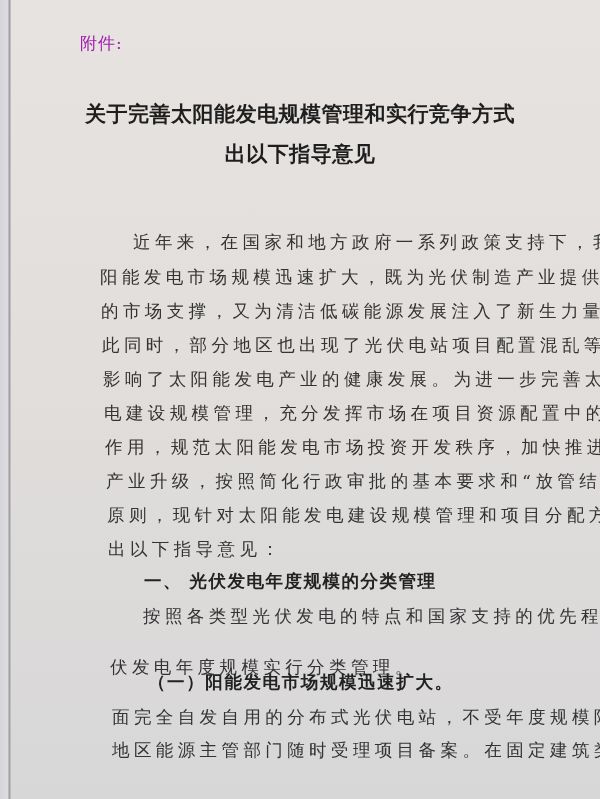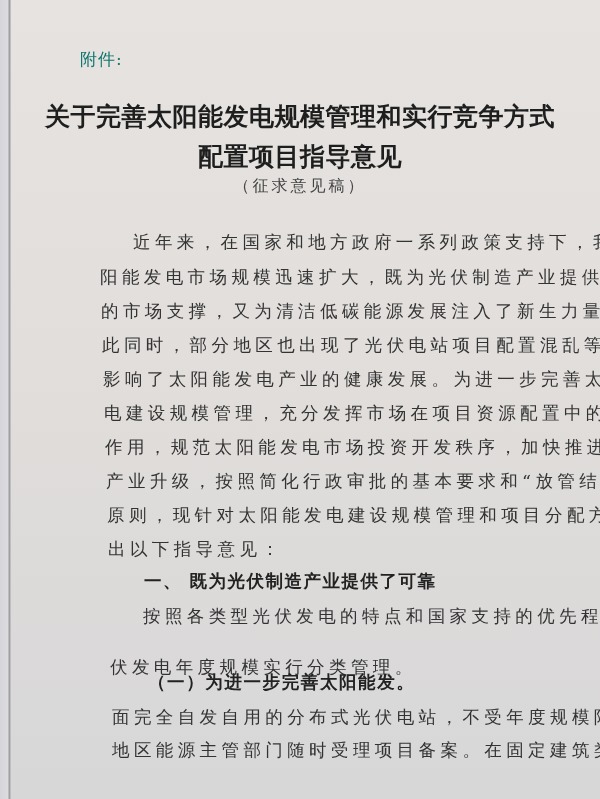--- a/index.html
+++ b/index.html
@@ -8,25 +8,25 @@
     background: linear-gradient(180deg, #e6e3e0 0%, #e1dedb 45%, #d8d7d8 100%);
     font-family: "DejaVu Serif", "Liberation Serif", serif;
     color:#2e2e2e;
   }
   .edge {
     position:absolute; left:0; top:0; width:11px; height:799px;
     background: linear-gradient(90deg,#d5d5da 0%, #dcdce0 70%, #9a9a9c 85%, #cfcfd2 100%);
   }
   .page { position:absolute; left:0; top:0; width:600px; height:799px; }
   .attach {
-    position:absolute; left:80px; top:48px; font-size:17px; color:#0f766e; letter-spacing:1px;
+    position:absolute; left:80px; top:32px; font-size:17px; color:#a21caf; letter-spacing:1px;
   }
   .title {
     position:absolute; left:0; width:600px; text-align:center;
-    font-weight:bold; color:#1e1e1e; font-size:25px; letter-spacing:0.5px;
+    font-weight:bold; color:#1e1e1e; font-size:21px; letter-spacing:0.5px;
   }
   .t1 { top:100px; }
   .t2 { top:140px; }
   .subtitle {
     position:absolute; left:0; width:600px; text-align:center; top:176px;
     font-size:16px; color:#444; letter-spacing:3px;
   }
   .line {
     position:absolute; font-size:17.5px; letter-spacing:4.4px; white-space:nowrap; color:#333;
   }
@@ -35,37 +35,36 @@
 </style>
 </head>
 <body>
 
 <div class="edge"></div>
 
 <div class="page">
   <div class="attach">附件:</div>
 
   <div class="title t1">关于完善太阳能发电规模管理和实行竞争方式</div>
-  <div class="title t2">配置项目指导意见</div>
-  <div class="subtitle">（征求意见稿）</div>
+  <div class="title t2">出以下指导意见</div>
 
   <div class="line" style="left:133px; top:230px;">近年来，在国家和地方政府一系列政策支持下，我国太</div>
   <div class="line" style="left:100px; top:265px;">阳能发电市场规模迅速扩大，既为光伏制造产业提供了可靠</div>
   <div class="line" style="left:101px; top:299px;">的市场支撑，又为清洁低碳能源发展注入了新生力量。但与</div>
   <div class="line" style="left:102px; top:333px;">此同时，部分地区也出现了光伏电站项目配置混乱等问题，</div>
   <div class="line" style="left:103px; top:367px;">影响了太阳能发电产业的健康发展。为进一步完善太阳能发</div>
   <div class="line" style="left:104px; top:401px;">电建设规模管理，充分发挥市场在项目资源配置中的基础性</div>
   <div class="line" style="left:105px; top:435px;">作用，规范太阳能发电市场投资开发秩序，加快推进太阳能</div>
   <div class="line" style="left:106px; top:469px;">产业升级，按照简化行政审批的基本要求和“放管结合”的</div>
   <div class="line" style="left:107px; top:503px;">原则，现针对太阳能发电建设规模管理和项目分配方式，提</div>
   <div class="line" style="left:108px; top:537px;text-align:right;">出以下指导意见：</div>
 
-  <div class="line bold" style="left:144px; top:569px; letter-spacing:1.5px;">一、 既为光伏制造产业提供了可靠</div>
+  <div class="line bold" style="left:144px; top:569px; letter-spacing:1.5px;">一、 光伏发电年度规模的分类管理</div>
 
   <div class="line" style="left:143px; top:604px;">按照各类型光伏发电的特点和国家支持的优先程度，光</div>
   <div class="line" style="left:110px; top:638px;margin-top:17px;">伏发电年度规模实行分类管理。</div>
 
-  <div class="line bold" style="left:148px; top:670px; letter-spacing:1.6px;">（一）为进一步完善太阳能发。</div>
+  <div class="line bold" style="left:148px; top:670px; letter-spacing:1.6px;">（一）阳能发电市场规模迅速扩大。</div>
   <div class="line" style="left:112px; top:705px;">面完全自发自用的分布式光伏电站，不受年度规模限制，各</div>
   <div class="line" style="left:112px; top:738px;">地区能源主管部门随时受理项目备案。在固定建筑类型农业</div>
 
   <div class="pageno">1</div>
 </div>
 
 </body></html>

